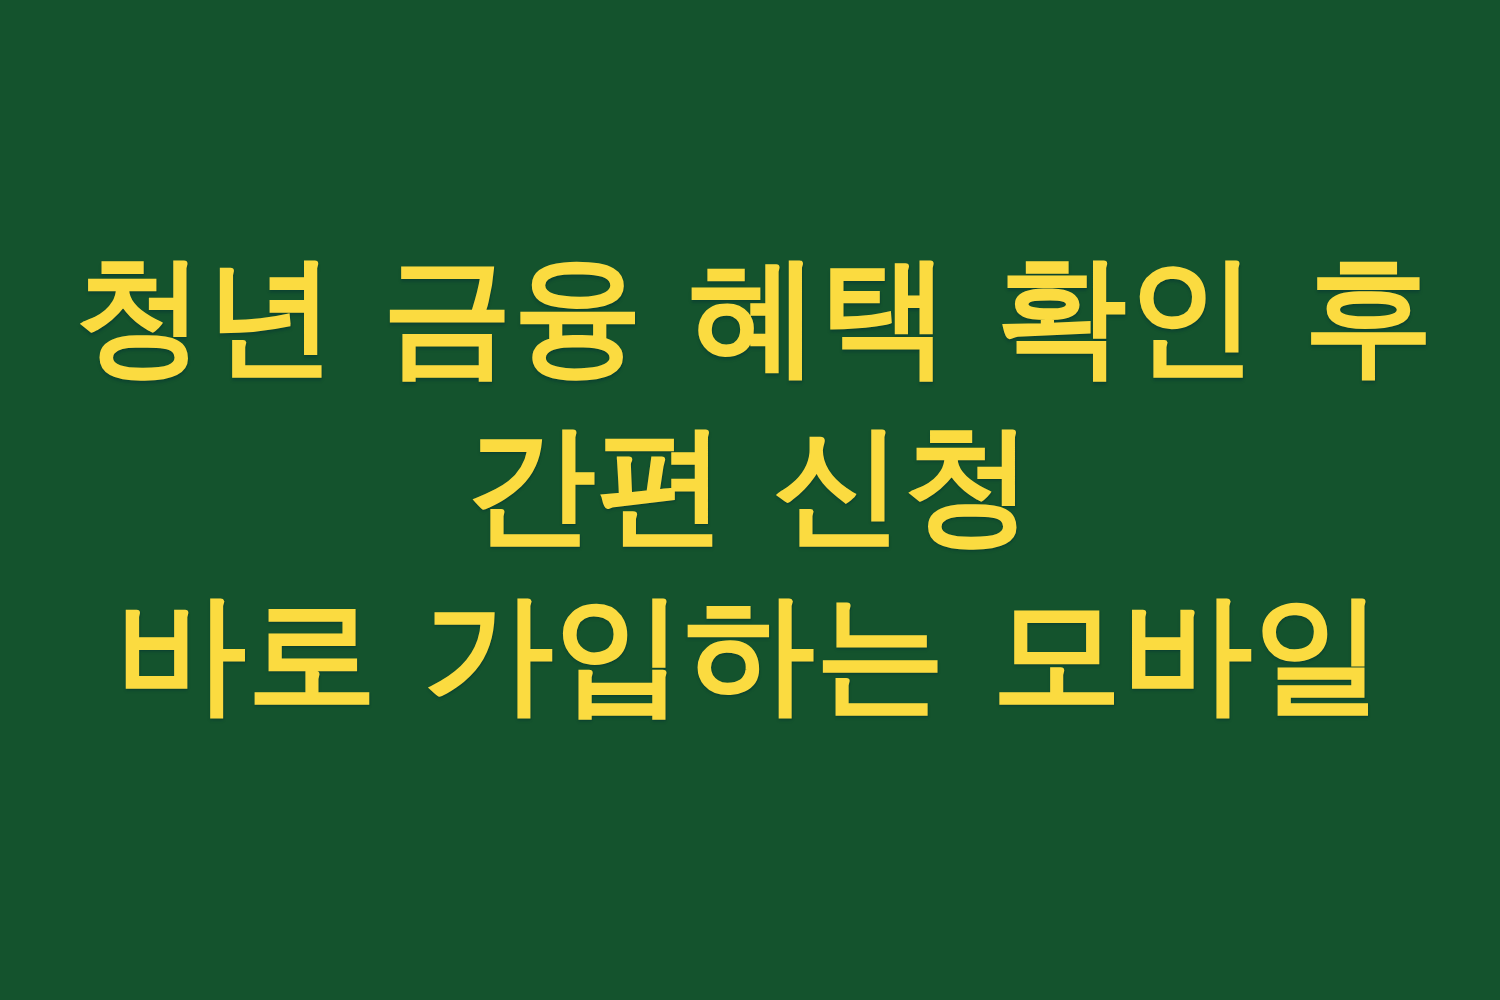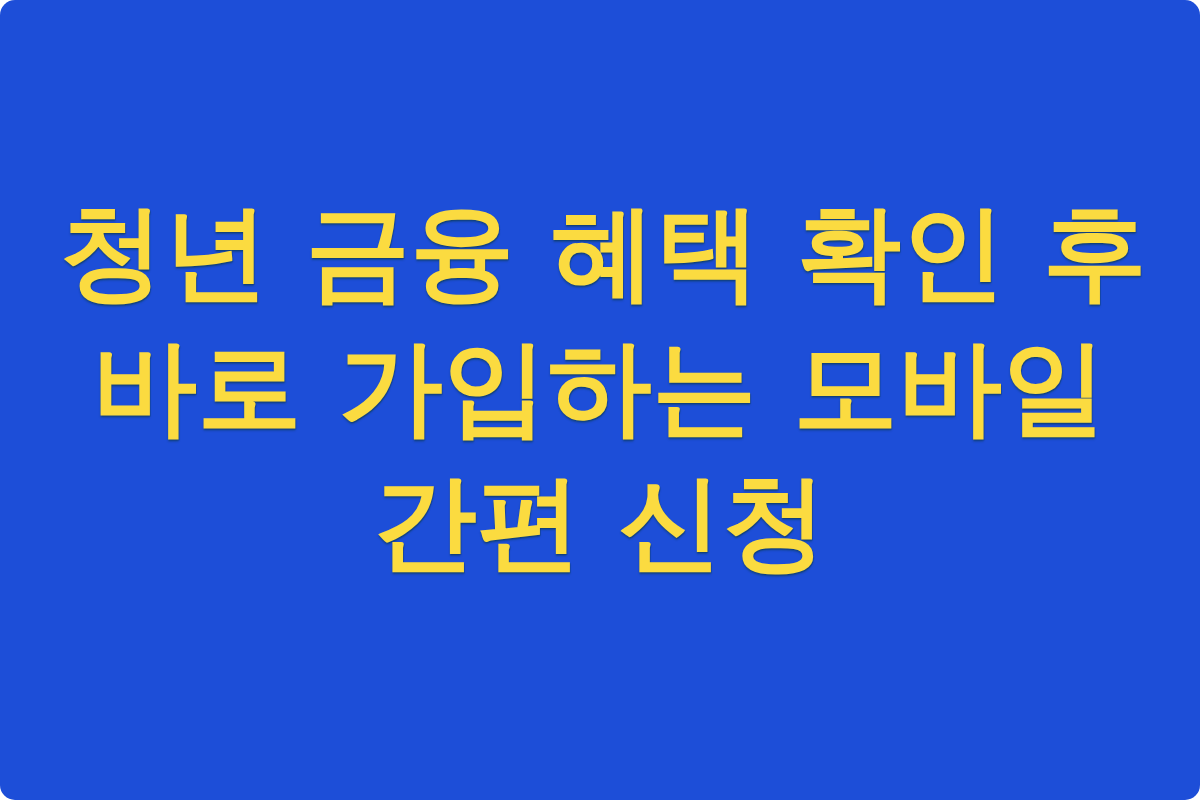--- a/index.html
+++ b/index.html
@@ -47,19 +47,19 @@
   }
 
   #headline .hl-line {
     display: block;
     white-space: nowrap;
   }
 </style>
 </head>
 <body>
 
-<div id="banner" style="background-color: #1d4ed8; border-radius: 15px;">
+<div id="banner" style="background-color: #14532d;">
   <h1 id="headline" style="color: rgb(251, 219, 64);">
     <span class="hl-line">청년 금융 혜택 확인 후</span>
+    <span class="hl-line">간편 신청</span>
     <span class="hl-line">바로 가입하는 모바일</span>
-    <span class="hl-line">간편 신청</span>
   </h1>
 </div>
 
 </body></html>

